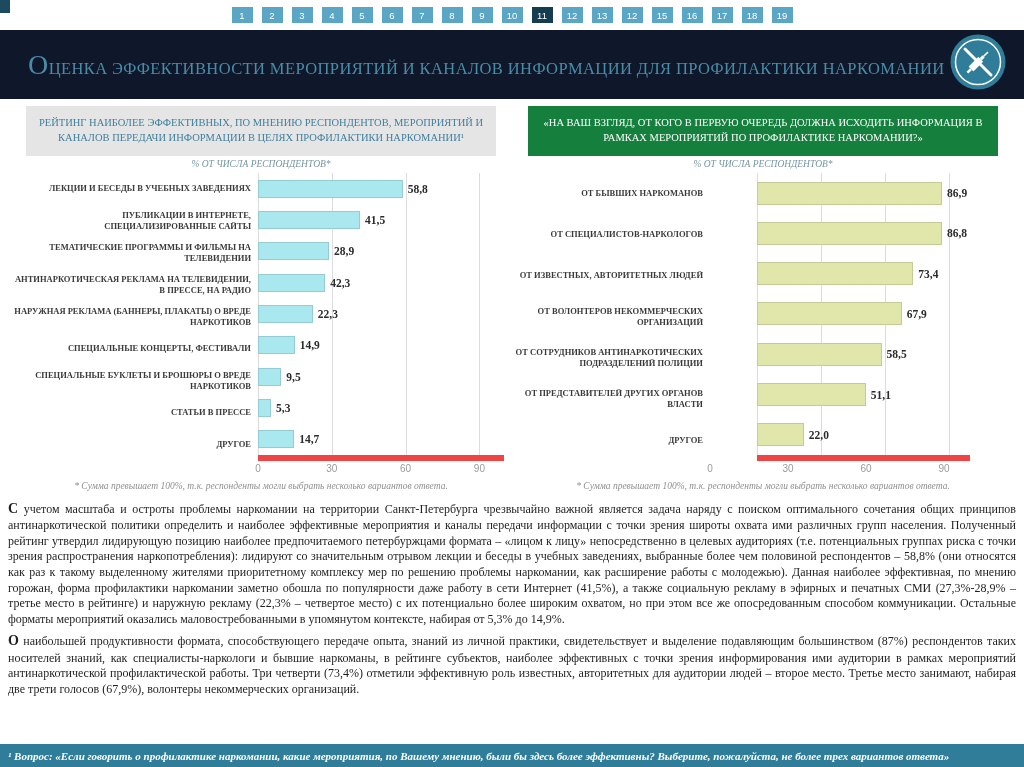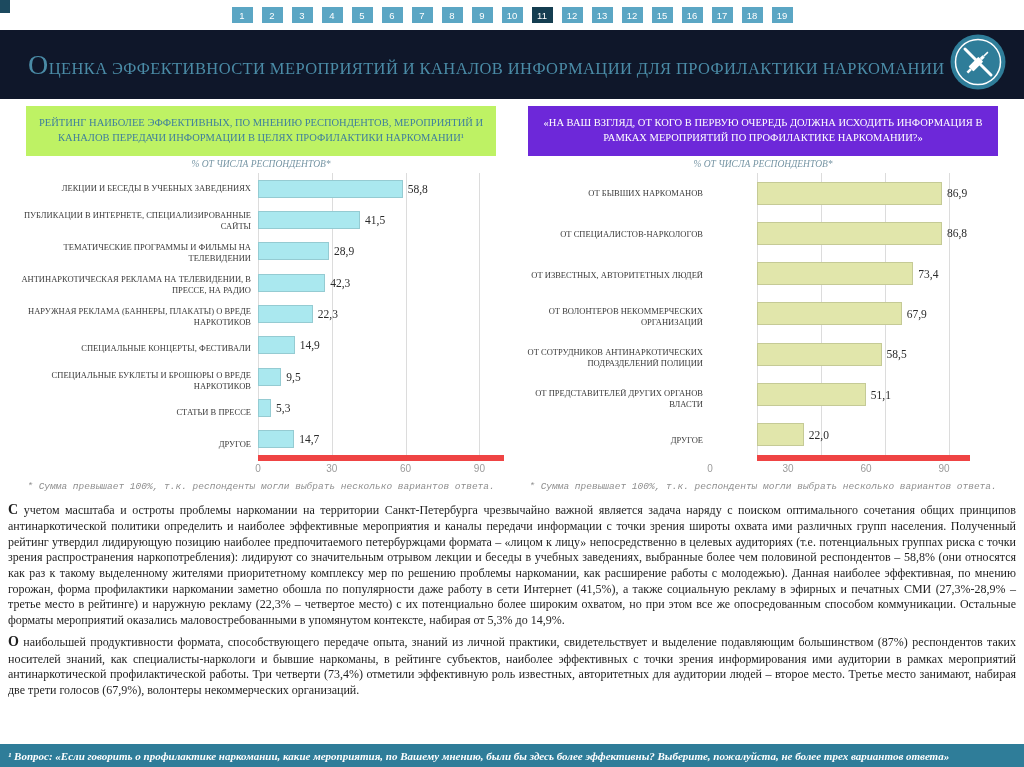--- a/index.html
+++ b/index.html
@@ -18,44 +18,44 @@
   .header{height:69px;background:#0f172a;display:flex;align-items:center;padding-left:28px;position:relative;}
   .title{color:#4a8ba6;font-size:16.5px;letter-spacing:.4px;}
   .title .initial{font-size:28px;}
   .badge{position:absolute;right:18px;top:4px;line-height:0;}
 
   
   .charts{display:flex;padding:3px 10px 0;}
   .chart{width:50%;}
   .tbox{height:50px;margin:4px 16px 0;display:flex;align-items:center;justify-content:center;
         text-align:center;font-size:10.5px;line-height:1.4;padding:2px 10px;}
-  .tbox.light{background:#bef264;color:#3f7f9c;}
-  .tbox.dark{background:#6d28d9;color:#fff;}
+  .tbox.light{background:#e5e5e5;color:#3f7f9c;}
+  .tbox.dark{background:#15803d;color:#fff;}
   .subtitle{text-align:center;font-style:italic;font-size:9.5px;color:#7695a4;margin:3px 0 4px;}
-  .plot{display:flex;height:288px;}
+  .plot{display:flex;height:288px;font-weight:bold;}
   .labels{display:flex;flex-direction:column;}
   .chart-left .labels{width:248px;}
   .chart-right .labels{width:198px;}
   .cat{flex:1;display:flex;align-items:center;justify-content:flex-end;text-align:right;
        font-size:8.5px;line-height:1.3;color:#3a3a3a;padding-right:7px;}
   .bars{flex:1;position:relative;display:flex;flex-direction:column;border-bottom:6px solid #ef4444;}
   .chart-left .plot,.chart-left .axis{margin-right:8px;}
   .chart-right .plot,.chart-right .axis{margin-right:44px;gap:47px;}
   .gridline{position:absolute;top:0;bottom:0;width:1px;background:#dcdcdc;}
   .brow{flex:1;display:flex;align-items:center;position:relative;z-index:1;}
   .bar{border:1px solid rgba(0,0,0,.12);}
   .chart-left .bar{height:18px;}
   .chart-right .bar{height:23px;}
   .val{font-size:11.5px;color:#2b2b2b;margin-left:5px;white-space:nowrap;}
   .axis{position:relative;height:15px;}
   .chart-left .axis{margin-left:248px;}
   .chart-right .axis{margin-left:198px;}
   .tick{position:absolute;top:2px;transform:translateX(-50%);font-size:10px;color:#9b9b9b;
         font-family:"Liberation Sans",sans-serif;}
-  .footnote{text-align:center;font-style:italic;font-size:9.5px;color:#8f8f8f;margin-top:5px;font-family:Liberation Mono, monospace;}
+  .footnote{text-align:center;font-style:italic;font-size:9.5px;color:#8f8f8f;margin-top:5px;}
 
   
   .bodytext{padding:9px 8px 0;font-size:12px;line-height:1.3;text-align:justify;color:#1f1f1f;}
   .bodytext p{margin-bottom:5px;}
   .lead{font-weight:bold;font-size:14px;}
 
   
   .footer{position:absolute;left:0;right:0;bottom:0;height:23px;background:#2f7d99;color:#fff;
           display:flex;align-items:center;padding:0 8px;font-size:11px;font-style:italic;font-weight:bold;}
 </style>

